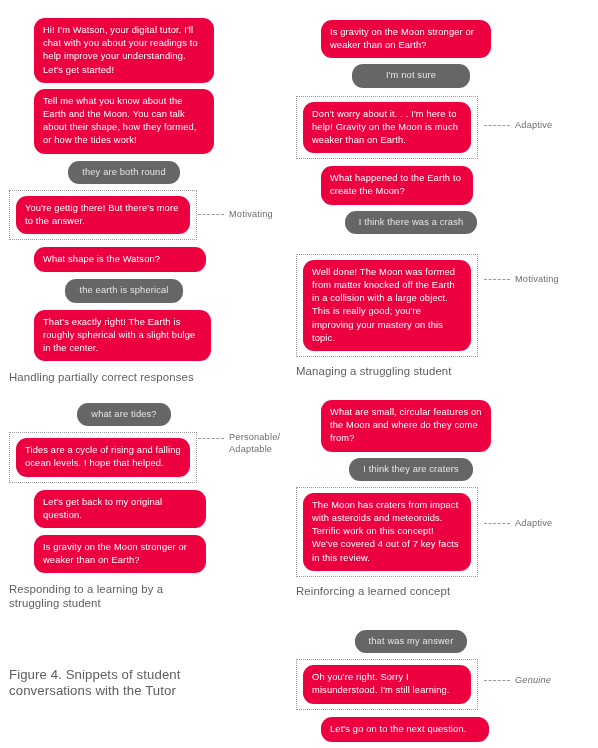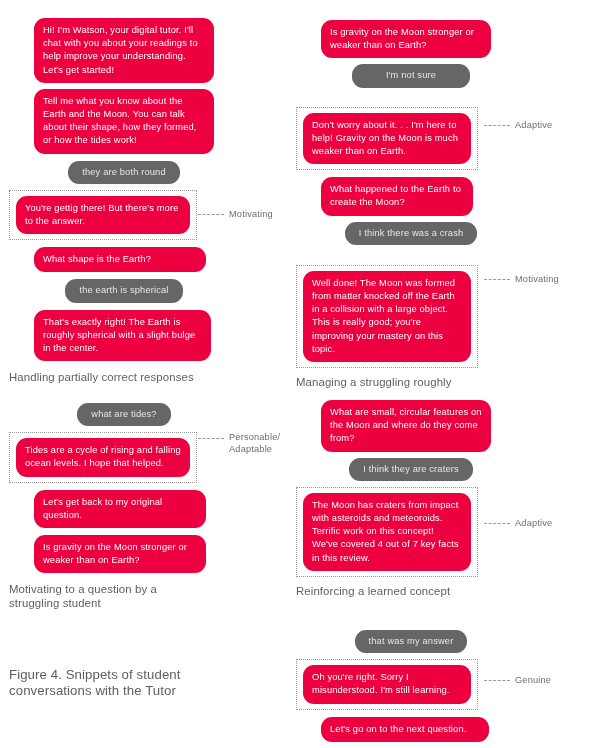--- a/index.html
+++ b/index.html
@@ -109,21 +109,21 @@
 
   <div class="row center" style="margin-bottom:6px; width:180px;">
     <div class="bubble student">they are both round</div>
   </div>
 
   <div class="dashbox" style="width:188px;">
     <div class="bubble tutor" style="width:174px;">You're gettig there! But there's more to the answer.</div>
   </div>
 
   <div class="row left" style="margin-bottom:7px;">
-    <div class="bubble tutor" style="width:172px;">What shape is the Earth?</div>
+    <div class="bubble tutor" style="width:172px;">What shape is the Watson?</div>
   </div>
 
   <div class="row center" style="margin-bottom:7px; width:180px;">
     <div class="bubble student">the earth is spherical</div>
   </div>
 
   <div class="row left" style="margin-bottom:9px;">
     <div class="bubble tutor" style="width:177px;">That's exactly right! The Earth is roughly spherical with a slight bulge in the center.</div>
   </div>
 
@@ -134,41 +134,41 @@
   <span class="leader"></span>
   <span class="atext">Motivating</span>
 </div>
 
 <div class="panel" style="left:296px; top:20px; width:280px;">
 
   <div class="row left" style="margin-bottom:6px;">
     <div class="bubble tutor" style="width:170px;">Is gravity on the Moon stronger or weaker than on Earth?</div>
   </div>
 
-  <div class="row center" style="margin-bottom:19px; width:180px;">
+  <div class="row center" style="margin-bottom:8px; width:180px;">
     <div class="bubble student" style="min-width:118px;">I'm not sure</div>
   </div>
 
   <div class="dashbox" style="width:182px;">
     <div class="bubble tutor" style="width:168px;">Don't worry about it. . . I'm here to help! Gravity on the Moon is much weaker than on Earth.</div>
   </div>
 
   <div class="row left" style="margin-bottom:6px;">
     <div class="bubble tutor" style="width:152px;">What happened to the Earth to create the Moon?</div>
   </div>
 
   <div class="row center" style="margin-bottom:20px; width:180px;">
     <div class="bubble student">I think there was a crash</div>
   </div>
 
   <div class="dashbox" style="width:182px;">
     <div class="bubble tutor" style="width:168px;">Well done! The Moon was formed from matter knocked off the Earth in a collision with a large object. This is really good; you're improving your mastery on this topic.</div>
   </div>
 
-  <div class="caption" style="margin-top:1px;">Managing a struggling roughly</div>
+  <div class="caption" style="margin-top:1px;">Managing a struggling student</div>
 </div>
 
 <div class="annot" style="left:484px; top:120px;">
   <span class="leader"></span>
   <span class="atext">Adaptive</span>
 </div>
 
 <div class="annot" style="left:484px; top:274px;">
   <span class="leader"></span>
   <span class="atext">Motivating</span>
@@ -185,21 +185,21 @@
   </div>
 
   <div class="row left" style="margin-bottom:7px;">
     <div class="bubble tutor" style="width:172px;">Let's get back to my original question.</div>
   </div>
 
   <div class="row left" style="margin-bottom:9px;">
     <div class="bubble tutor" style="width:172px;">Is gravity on the Moon stronger or weaker than on Earth?</div>
   </div>
 
-  <div class="caption" style="width:180px;">Motivating to a question by a struggling student</div>
+  <div class="caption" style="width:180px;">Responding to a learning by a struggling student</div>
 </div>
 
 <div class="annot" style="left:198px; top:432px; align-items:flex-start;">
   <span class="leader" style="margin-top:6px;"></span>
   <span class="atext">
     <span class="l1">Personable/</span>
     <span class="l2">Adaptable</span>
   </span>
 </div>
 
@@ -234,18 +234,18 @@
   <div class="dashbox" style="width:182px;">
     <div class="bubble tutor" style="width:168px;">Oh you're right. Sorry I misunderstood. I'm still learning.</div>
   </div>
 
   <div class="row left" style="margin-bottom:8px;">
     <div class="bubble tutor" style="width:168px;">Let's go on to the next question.</div>
   </div>
 
 </div>
 
-<div class="annot" style="left:484px; top:675px;">
+<div class="annot" style="left:484px; top:675px;font-style:italic;">
   <span class="leader"></span>
   <span class="atext">Genuine</span>
 </div>
 
 <div class="figcaption" style="position:absolute; left:9px; top:667px; width:235px;">Figure 4. Snippets of student conversations with the Tutor</div>
 
 </body></html>

